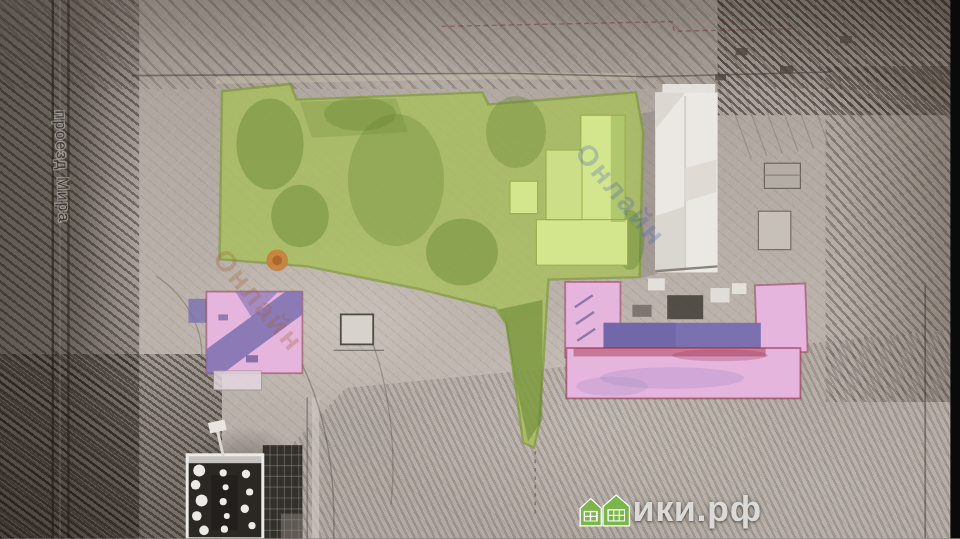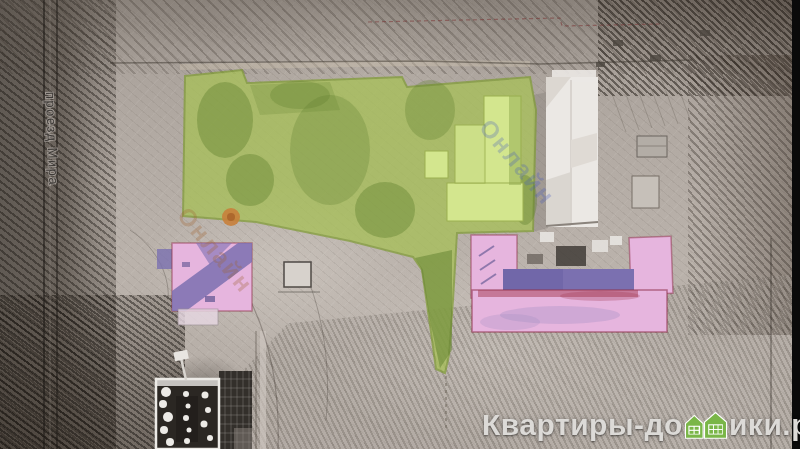--- a/index.html
+++ b/index.html
@@ -247,21 +247,20 @@
     </g>
 
     <text transform="translate(46,92) rotate(88)" font-size="13" letter-spacing="1.5" fill="rgba(35,32,30,.78)" stroke="rgba(222,216,210,.45)" stroke-width="2" paint-order="stroke">проезд Мира</text>
     <text transform="translate(478,128) rotate(50)" font-size="24" font-weight="bold" letter-spacing="2" fill="rgba(70,90,190,.28)">Онлайн</text>
     <text transform="translate(176,216) rotate(50)" font-size="24" font-weight="bold" letter-spacing="2" fill="rgba(160,100,50,.30)">Онлайн</text>
 
     <rect x="792" y="0" width="8" height="449" fill="#0a0a0a"></rect>
   </svg>
 
   <div class="watermark">
-    <span class="wm-text" style="color:#dcdad7;">Квартиры-до</span>
     <svg width="44" height="34" viewBox="0 0 60 40">
       <g>
         <path d="M2,38 V18 L14,7 L26,18 V38 Z" stroke="#ffffff" stroke-width="1.5" fill="#7ab648"></path>
         <rect x="6" y="21" width="16" height="12" fill="#ffffff"></rect>
         <g fill="#7ab648">
           <rect x="7.5" y="22.5" width="5.5" height="4"></rect>
             <rect x="14.5" y="22.5" width="5.5" height="4"></rect>
           <rect x="7.5" y="28" width="5.5" height="4"></rect>
             <rect x="14.5" y="28" width="5.5" height="4"></rect>
         </g>

